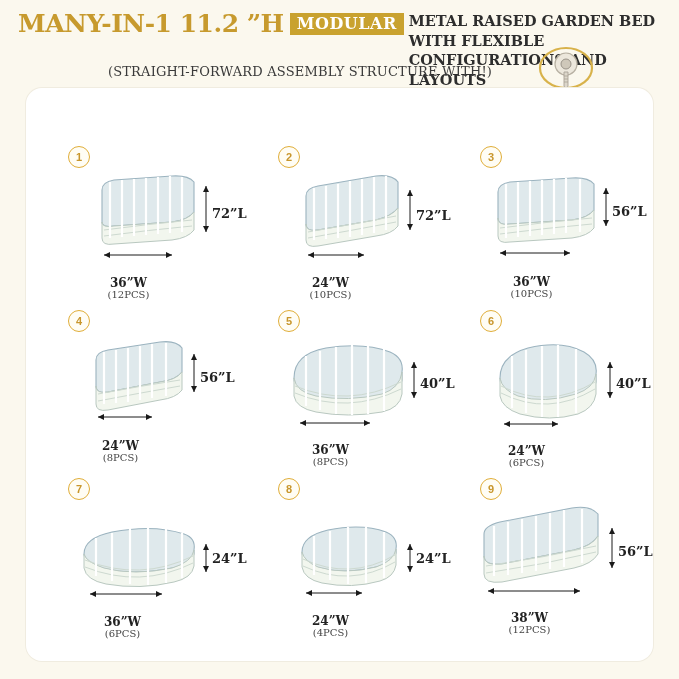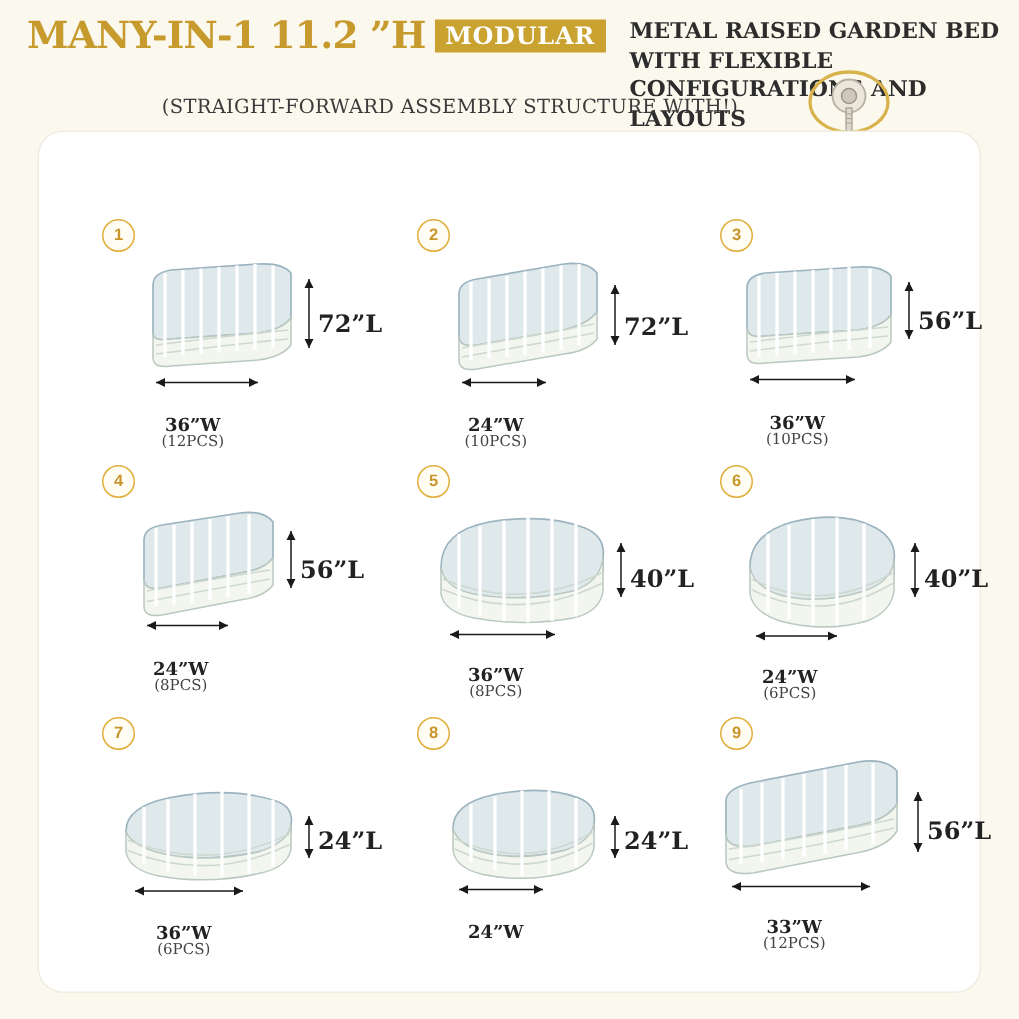--- a/index.html
+++ b/index.html
@@ -27,21 +27,21 @@
     white-space:nowrap;
     line-height:1.15;
   }
   .title-modular{
     font-family:"DejaVu Serif", serif;
     font-weight:bold;
     font-size:16px;
     color:#ffffff;
     background:#c9a22f;
     padding:1px 7px 2px 7px;
-    margin:3px 16px 0 6px;
+    margin:3px 5px 0 6px;
     letter-spacing:0.5px;
     white-space:nowrap;
   }
   .title-rest{
     font-family:"DejaVu Serif", serif;
     font-weight:bold;
     font-size:14.5px;
     color:#2d2d2d;
     line-height:1.35;
     margin-top:1px;
@@ -93,21 +93,21 @@
     position:absolute;width:209px;text-align:center;
     font-size:12px;color:#222;font-weight:bold;
     font-family:"DejaVu Serif", serif;
   }
   .labelPCS{
     position:absolute;width:209px;text-align:center;
     font-size:10px;color:#444;
     font-family:"DejaVu Serif", serif;
   }
   .labelL{
-    position:absolute;font-size:16px;color:#222;font-weight:bold;
+    position:absolute;font-size:13px;color:#222;font-weight:bold;
     font-family:"DejaVu Serif", serif;white-space:nowrap;
   }
   svg{display:block;overflow:visible;}
 </style>
 </head>
 <body>
 
 <div class="header">
   <div class="title-line">
     <span class="title-main">MANY-IN-1 11.2 ”H</span>
@@ -376,20 +376,21 @@
             <path d="M42 101 l6 -3 v6 z" fill="#1a1a1a" stroke="none"></path>
             <path d="M98 101 l-6 -3 v6 z" fill="#1a1a1a" stroke="none"></path>
             <line x1="146" y1="52" x2="146" y2="80"></line>
             <path d="M146 52 l-3 6 h6 z" fill="#1a1a1a" stroke="none"></path>
             <path d="M146 80 l-3 -6 h6 z" fill="#1a1a1a" stroke="none"></path>
           </g>
         </svg>
       </div>
       <div class="labelL" style="left:152px;top:73px;">24”L</div>
       <div class="labelW" style="left:-38px;top:136px;">24”W</div>
+      <div class="labelPCS" style="left:-38px;top:149px;">(4PCS)</div>
     </div>
 
     <div class="cell" style="left:440px;top:390px;">
       <div class="num">9</div>
       <div class="art">
         <svg width="209" height="115" viewBox="0 0 209 115">
           <path d="M18 64 L18 42 Q18 34 34 30 L106 16 Q124 13 132 22 L132 44 Q126 54 108 58 L36 72 Q18 74 18 64 Z" fill="#dfe9ec" stroke="#9bb3bf" stroke-width="1.1"></path>
           <path d="M18 64 L18 82 Q18 92 36 90 L108 76 Q126 72 132 62 L132 44 Q126 54 108 58 L36 72 Q18 74 18 64 Z" fill="#f2f6ee" stroke="#b9c8c0" stroke-width="1"></path>
           <path d="M20 74 Q76 66 130 54" stroke="#cdd9d0" stroke-width="1" fill="none"></path>
           <path d="M20 81 Q76 73 130 60" stroke="#cdd9d0" stroke-width="1" fill="none"></path>
@@ -406,18 +407,18 @@
             <line x1="22" y1="99" x2="114" y2="99"></line>
             <path d="M22 99 l6 -3 v6 z" fill="#1a1a1a" stroke="none"></path>
             <path d="M114 99 l-6 -3 v6 z" fill="#1a1a1a" stroke="none"></path>
             <line x1="146" y1="36" x2="146" y2="76"></line>
             <path d="M146 36 l-3 6 h6 z" fill="#1a1a1a" stroke="none"></path>
             <path d="M146 76 l-3 -6 h6 z" fill="#1a1a1a" stroke="none"></path>
           </g>
         </svg>
       </div>
       <div class="labelL" style="left:152px;top:66px;">56”L</div>
-      <div class="labelW" style="left:-41px;top:133px;">33”W</div>
+      <div class="labelW" style="left:-41px;top:133px;">38”W</div>
       <div class="labelPCS" style="left:-41px;top:146px;">(12PCS)</div>
     </div>
 
   </div>
 </div>
 
 </body></html>

